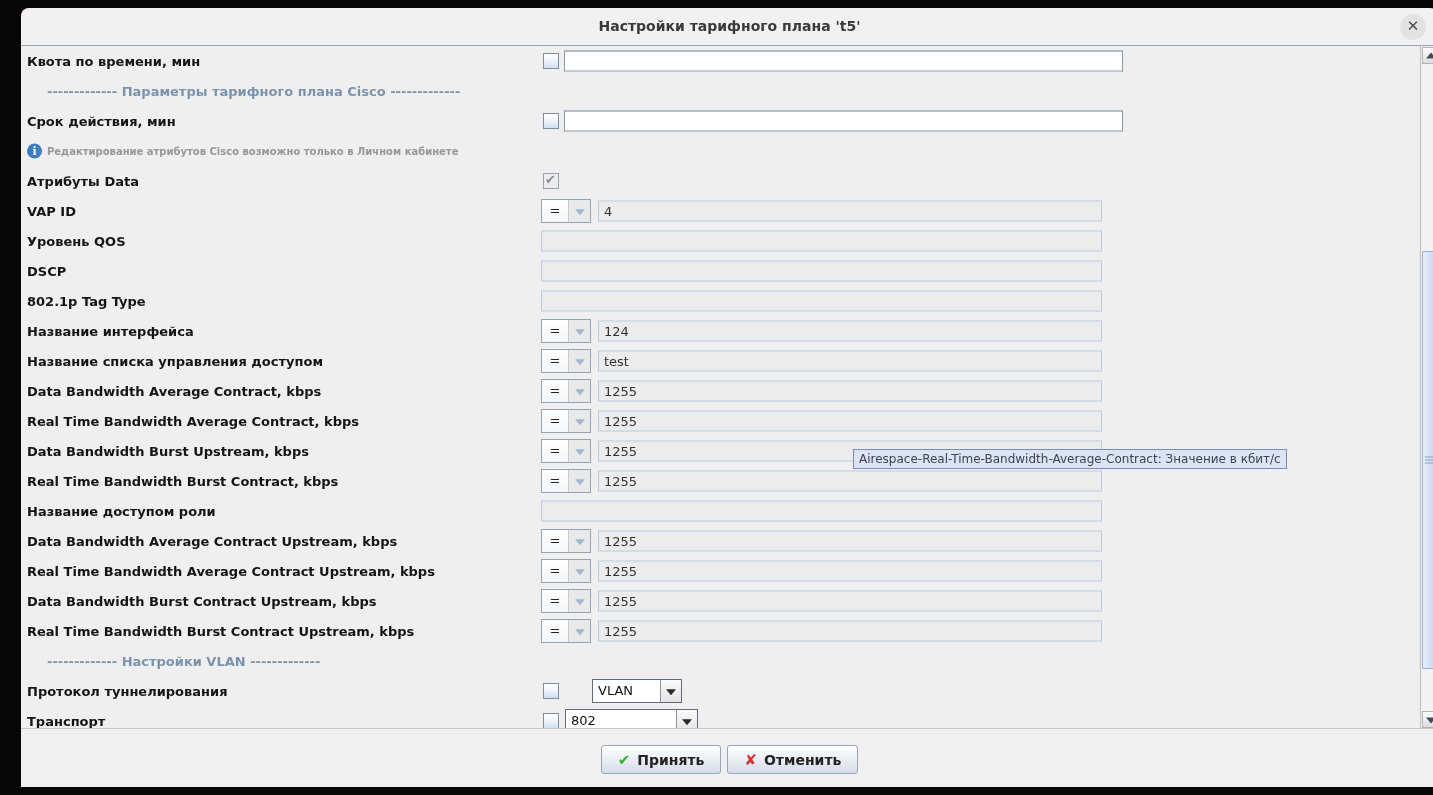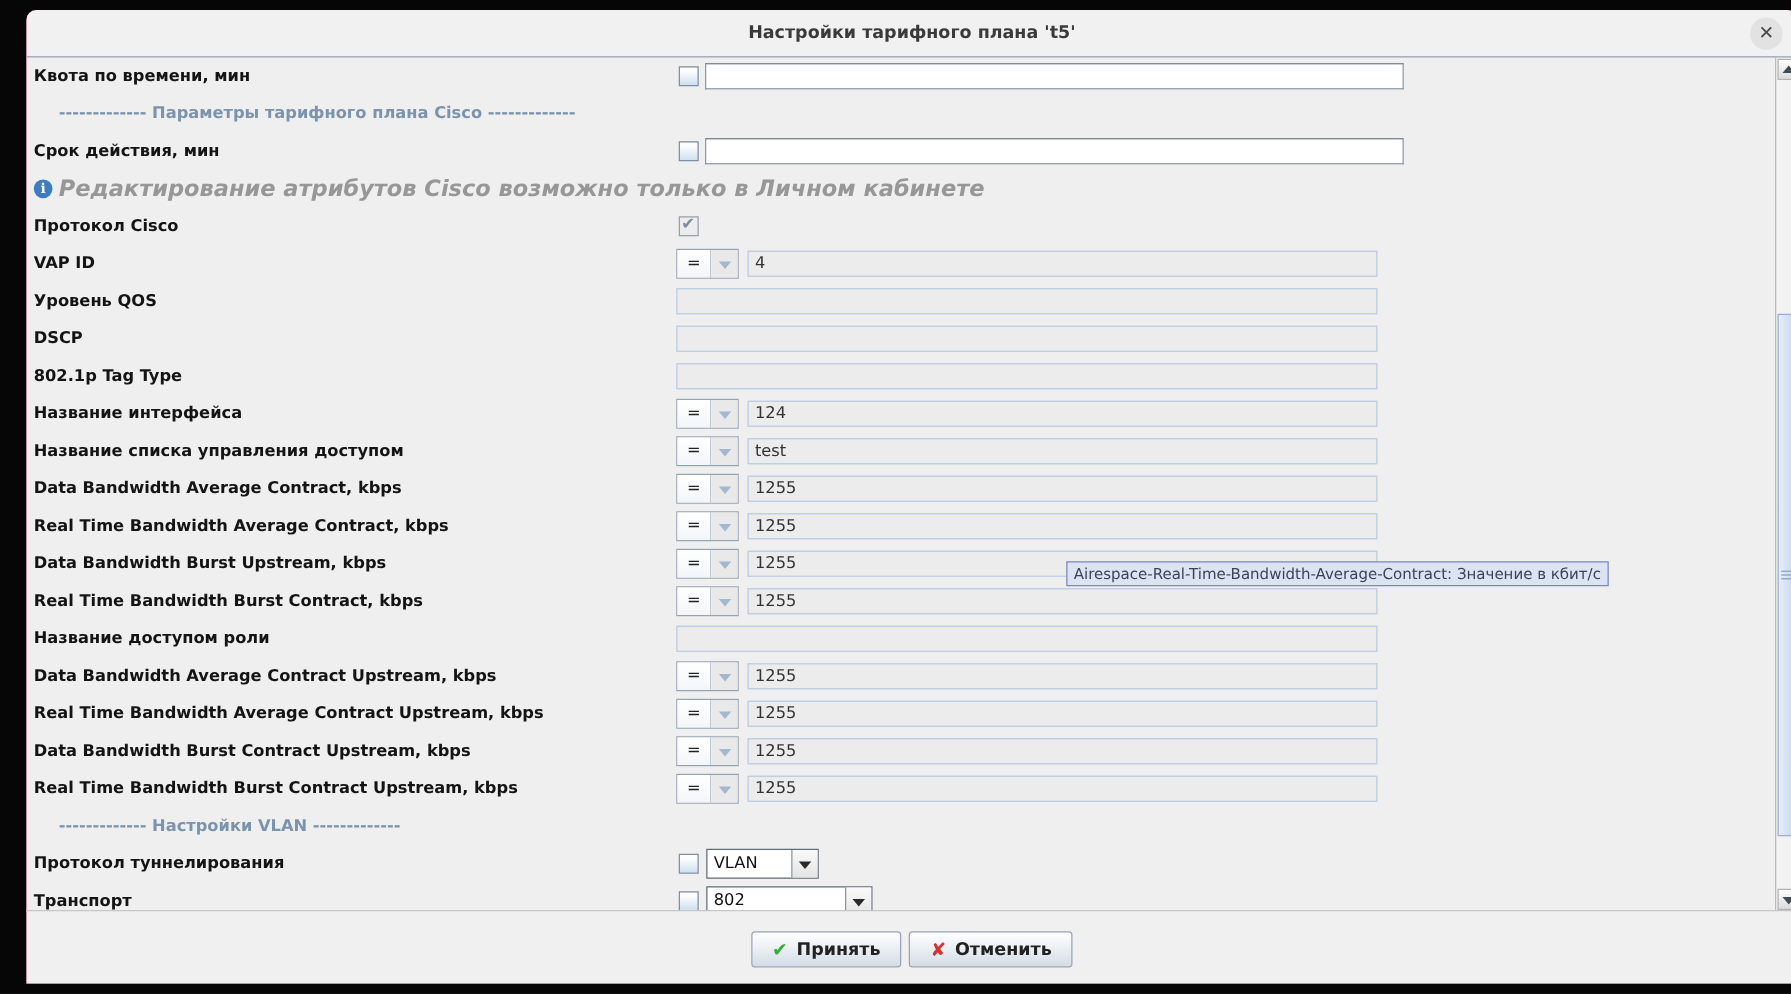--- a/index.html
+++ b/index.html
@@ -16,21 +16,21 @@
   .rows{position:absolute;left:0;top:0;width:100%;}
   .row{position:relative;height:30px;}
   .lbl{position:absolute;left:6px;top:50%;transform:translateY(-50%);font-weight:bold;
     font-size:13px;color:#141414;white-space:nowrap;}
   .section-lbl{position:absolute;left:26px;top:50%;transform:translateY(-50%);font-weight:bold;
     font-size:13px;color:#7b93ad;white-space:nowrap;}
   .info-ic{position:absolute;left:6px;top:50%;transform:translateY(-50%);width:15px;height:15px;
     border-radius:50%;background:#3d7dbd;color:#fff;font-size:11px;font-weight:bold;
     font-family:"DejaVu Serif","Liberation Serif",serif;text-align:center;line-height:15px;}
   .info-lbl{position:absolute;left:26px;top:50%;transform:translateY(-50%);font-weight:bold;
-    font-size:18px;color:#979797;white-space:nowrap;font-style:italic;}
+    font-size:10px;color:#979797;white-space:nowrap;}
   .cb{position:absolute;left:522px;top:50%;transform:translateY(-50%);width:14px;height:14px;
     border:1px solid #7e8ea0;background:linear-gradient(180deg,#fdfdfd 20%,#cfe0f0 100%);}
   .cb.dis{background:#ededed;border-color:#95a1ad;}
   .cb .mark{position:absolute;left:1px;top:-2px;color:#7c8ea1;font-size:13px;line-height:15px;}
   .txt{position:absolute;left:543px;top:50%;transform:translateY(-50%);width:547px;height:19px;
     background:#ffffff;border:1px solid #8b99a6;border-top-color:#6d7d8d;font-size:13px;
     line-height:19px;padding:0 5px;color:#222;}
   .opc{position:absolute;left:520px;top:50%;transform:translateY(-50%);width:48px;height:22px;
     border:1px solid #96a3b0;background:#fff;display:flex;}
   .opc .v{width:26px;text-align:center;font-size:13px;color:#222;line-height:22px;
@@ -100,21 +100,21 @@
         <div class="row">
           <div class="lbl">Срок действия, мин</div>
           <div class="cb"></div>
           <div class="txt"></div>
         </div>
         <div class="row">
           <div class="info-ic">i</div>
           <div class="info-lbl">Редактирование атрибутов Cisco возможно только в Личном кабинете</div>
         </div>
         <div class="row">
-          <div class="lbl">Протокол Cisco</div>
+          <div class="lbl">Атрибуты Data</div>
           <div class="cb dis">
             <div class="mark">✔</div>
           </div>
         </div>
         <div class="row">
           <div class="lbl">VAP ID</div>
           <div class="opc">
             <div class="v">=</div>
             <div class="ab">
               <div class="tri"></div>
@@ -237,21 +237,21 @@
             </div>
           </div>
           <div class="ro">1255</div>
         </div>
         <div class="row">
           <div class="section-lbl">------------- Настройки VLAN -------------</div>
         </div>
         <div class="row">
           <div class="lbl">Протокол туннелирования</div>
           <div class="cb"></div>
-          <div class="sel" style="width: 88px;">
+          <div class="sel" style="width: 88px; margin-left: 27px;">
             <div class="v">VLAN</div>
             <div class="ab">
               <div class="tri"></div>
             </div>
           </div>
         </div>
         <div class="row">
           <div class="lbl">Транспорт</div>
           <div class="cb"></div>
           <div class="sel" style="width: 131px;">

